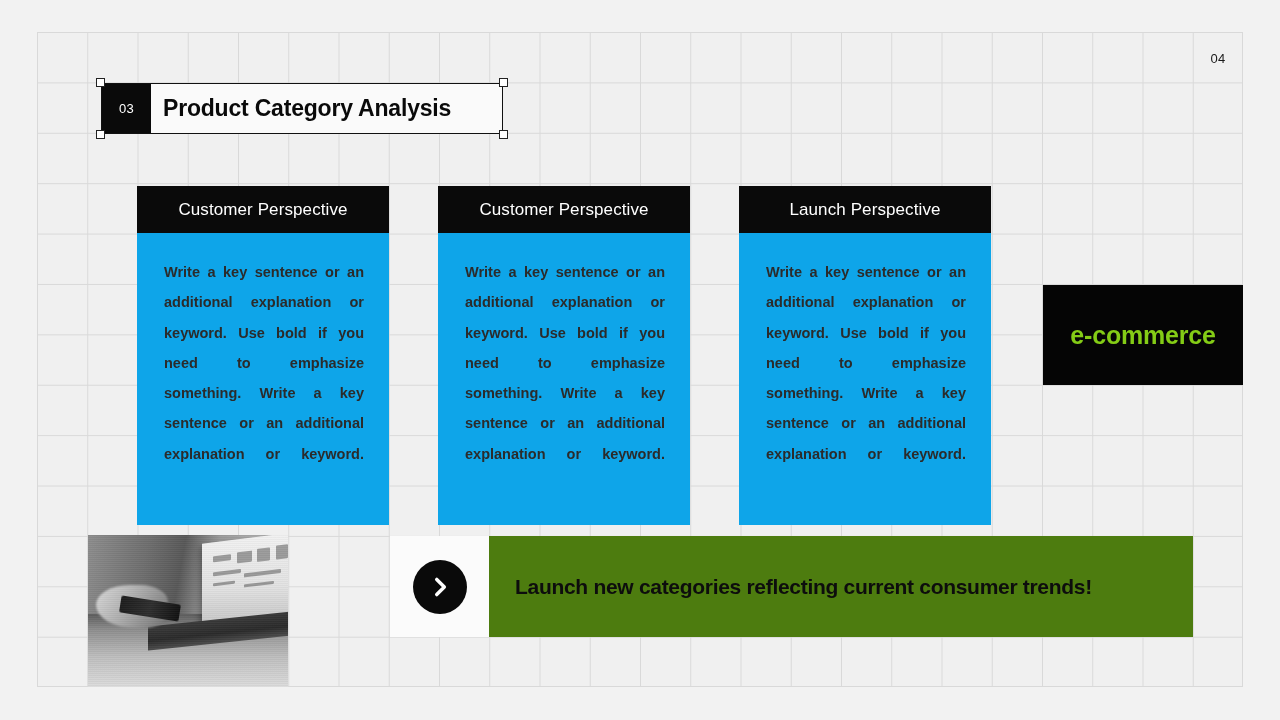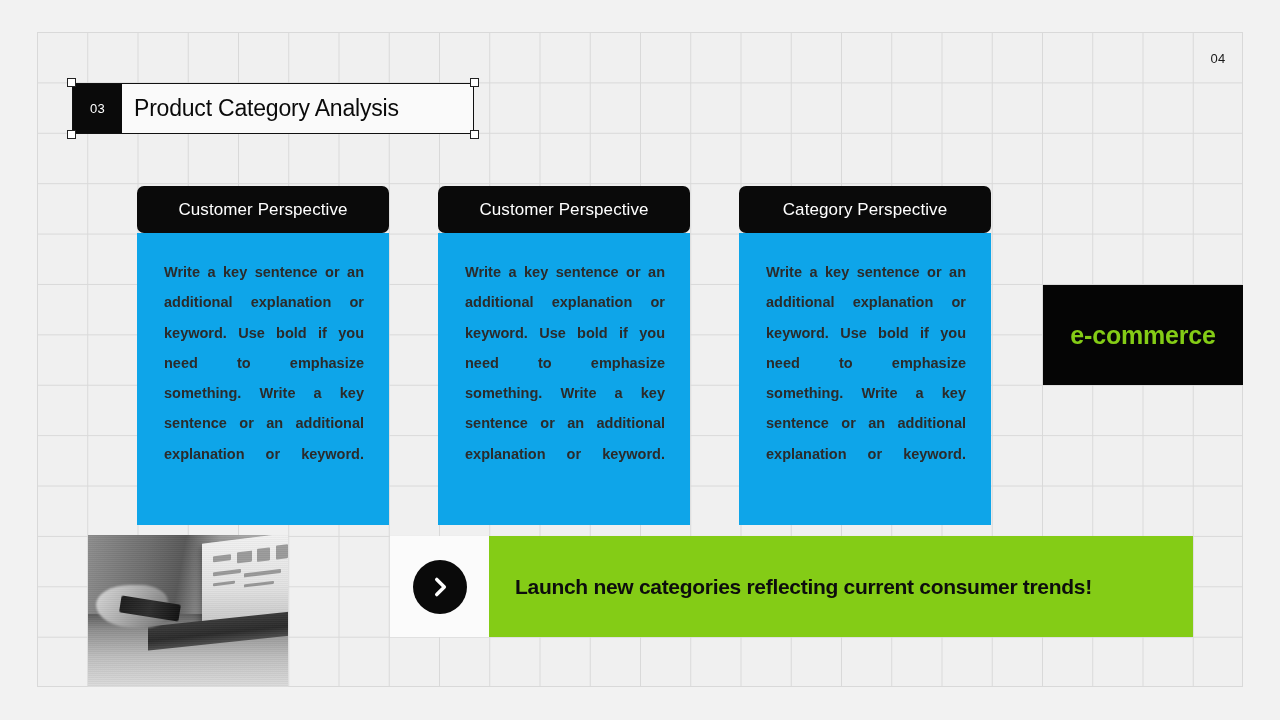--- a/index.html
+++ b/index.html
@@ -47,21 +47,21 @@
     align-items: center;
     justify-content: center;
     font-size: 13px;
     color: #1a1a1a;
     letter-spacing: .2px;
   }
 
   
   #title-group {
     position: absolute;
-    left: 72px;
+    left: 101px;
     top: 83px;
     width: 402px;
     height: 51px;
   }
   #title-shape {
     position: absolute;
     inset: 0;
     display: flex;
     align-items: stretch;
     background: #fafafa;
@@ -77,21 +77,21 @@
     font-size: 13px;
     letter-spacing: .3px;
     flex: 0 0 auto;
   }
   #title-text {
     flex: 1;
     display: flex;
     align-items: center;
     padding-left: 12px;
     font-size: 23px;
-    font-weight: normal;
+    font-weight: bold;
     color: #0a0a0a;
     letter-spacing: -0.2px;
     white-space: nowrap;
   }
   .handle {
     position: absolute;
     width: 9px;
     height: 9px;
     background: #ffffff;
     border: 1.5px solid #222;
@@ -114,21 +114,20 @@
 
   .col-head {
     height: 47px;
     background: #0a0a0a;
     color: #ffffff;
     display: flex;
     align-items: center;
     justify-content: center;
     font-size: 17px;
     letter-spacing: .1px;
-    border-radius: 7px;
   }
   .col-body {
     height: 292px;
     background: #0ea5e9;
     padding: 24px 25px 0 27px;
     font-size: 14.5px;
     line-height: 30.3px;
     color: #2b2b2b;
     text-align: justify;
     text-justify: inter-word;
@@ -236,21 +235,21 @@
     justify-content: center;
   }
   #cta-circle svg { display: block; }
 
   #cta-text-box {
     position: absolute;
     left: 489px;
     top: 536px;
     width: 704px;
     height: 101px;
-    background: #84cc16;
+    background: #4d7c0f;
     display: flex;
     align-items: center;
     padding-left: 26px;
     font-size: 21px;
     font-weight: bold;
     color: #0d0d0d;
     letter-spacing: -0.3px;
     white-space: nowrap;
   }
 </style>
@@ -278,21 +277,21 @@
     <div class="col-head">Customer Perspective</div>
     <div class="col-body">Write a key sentence or an additional explanation or keyword. Use bold if you need to emphasize something. Write a key sentence or an additional explanation or keyword.</div>
   </div>
 
   <div class="col" id="col-1">
     <div class="col-head">Customer Perspective</div>
     <div class="col-body">Write a key sentence or an additional explanation or keyword. Use bold if you need to emphasize something. Write a key sentence or an additional explanation or keyword.</div>
   </div>
 
   <div class="col" id="col-2">
-    <div class="col-head">Category Perspective</div>
+    <div class="col-head">Launch Perspective</div>
     <div class="col-body">Write a key sentence or an additional explanation or keyword. Use bold if you need to emphasize something. Write a key sentence or an additional explanation or keyword.</div>
   </div>
 
   <div id="ecommerce-badge">e-commerce</div>
 
   <div id="photo">
     <div class="ph-layer ph-bg-top"></div>
     <div class="ph-layer ph-bg-bottom"></div>
     <div class="ph-layer ph-laptop-screen">
       <div class="ph-screen-row" style="left:12%;top:16%;width:20%;height:7%"></div>

